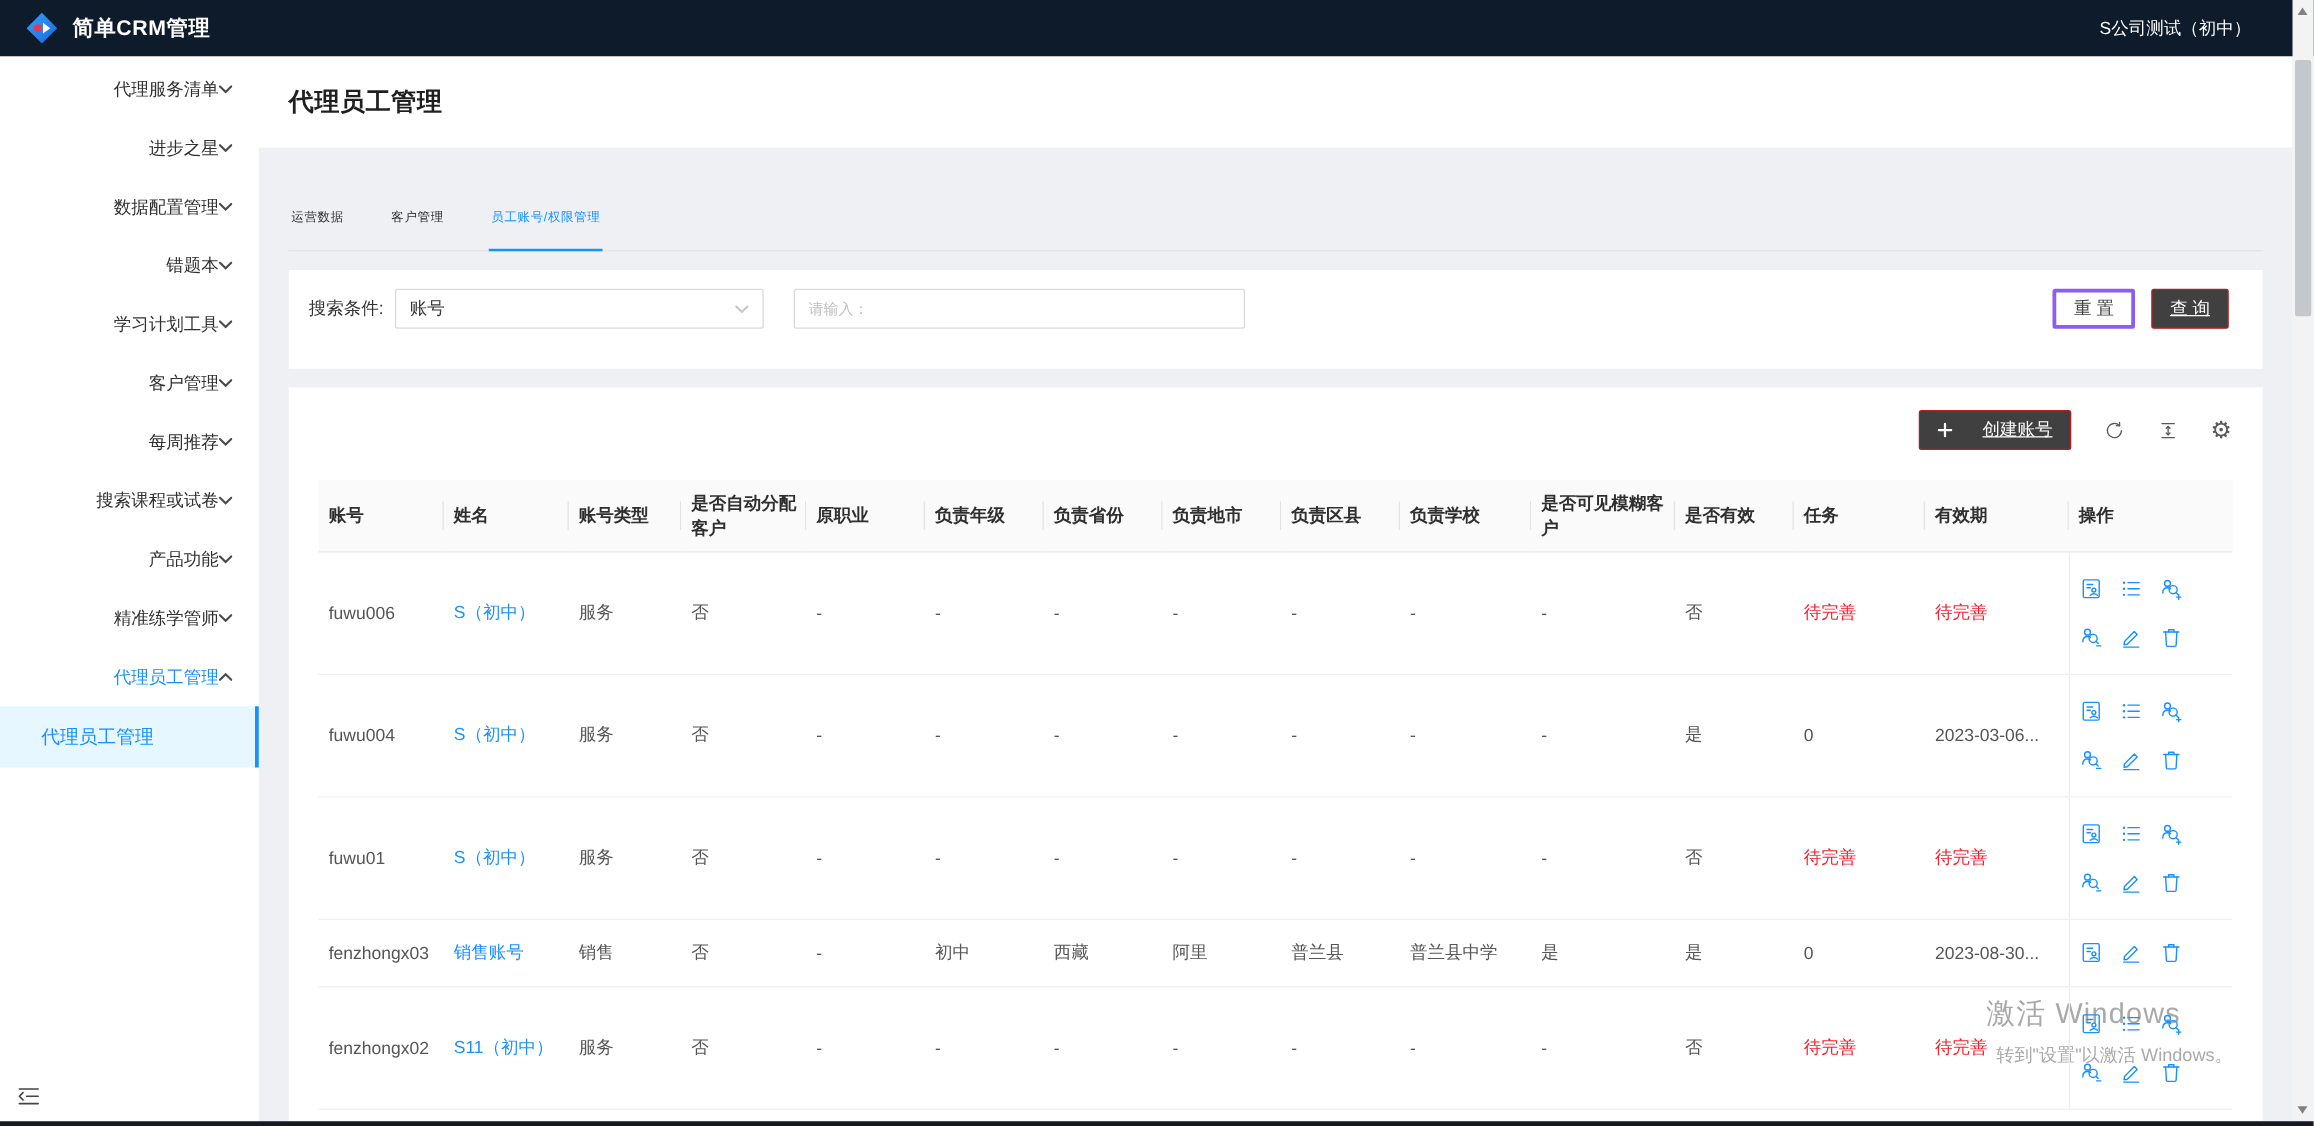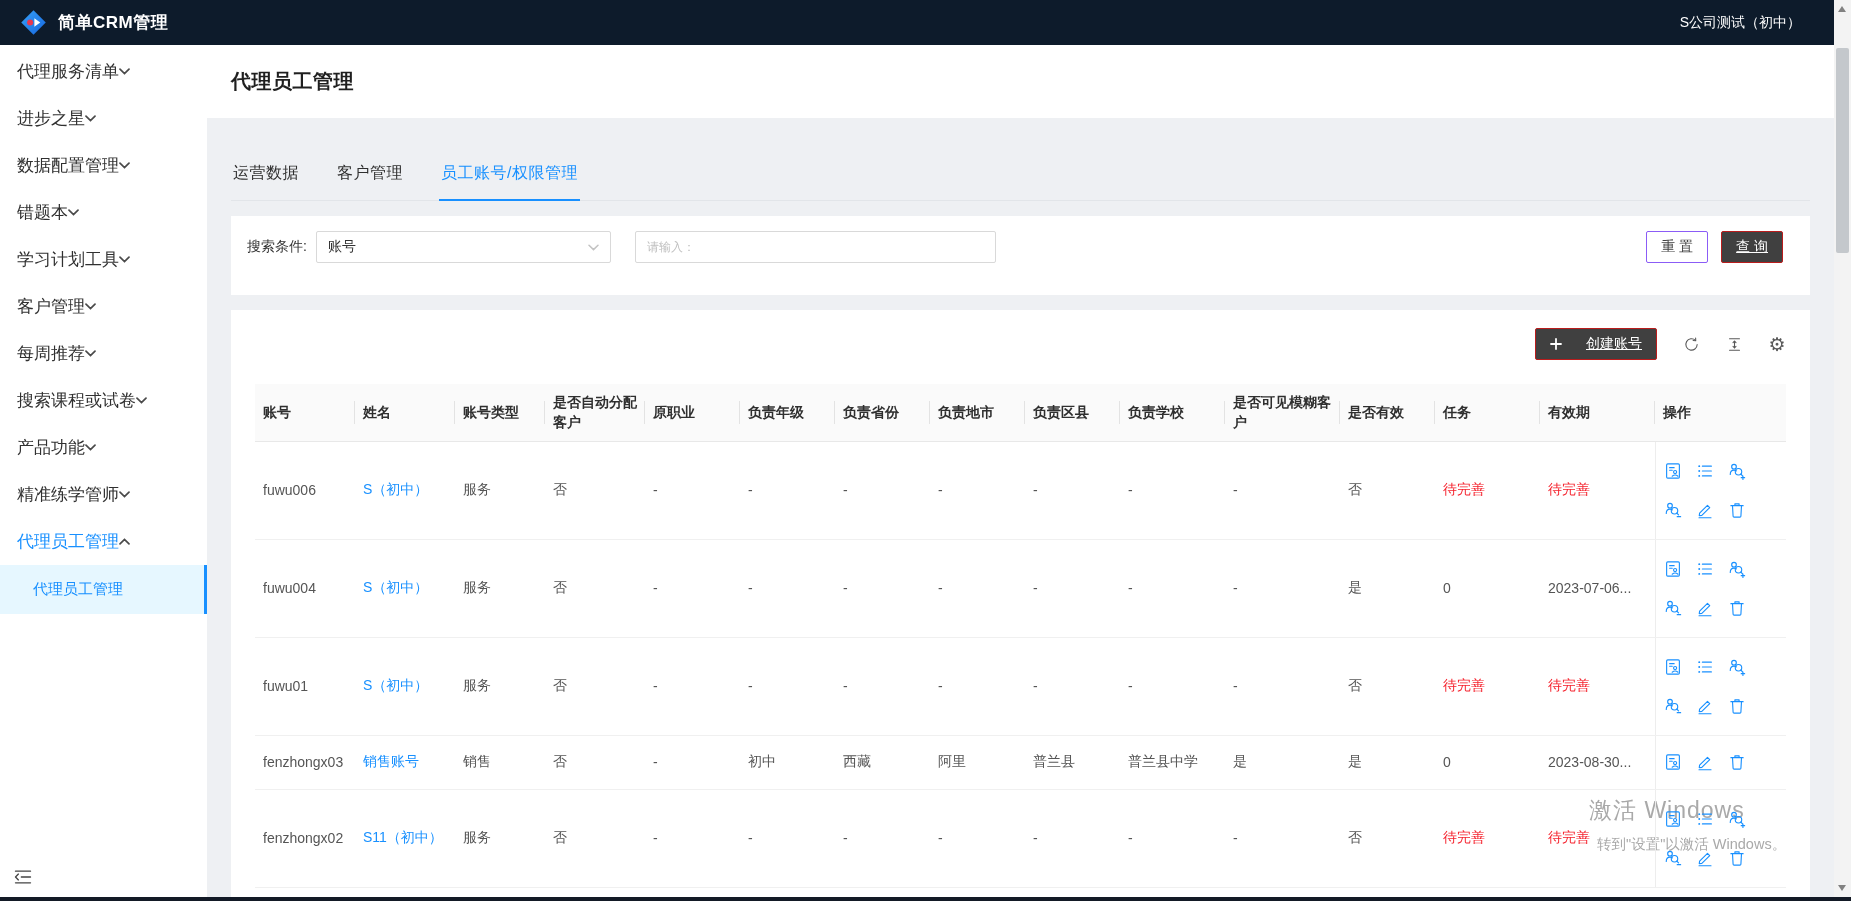--- a/index.html
+++ b/index.html
@@ -9,56 +9,56 @@
 
   
   .navbar { position:absolute; top:0; left:0; width:100%; height:45px; background:#0d1b2b;
             display:flex; align-items:center; padding:0 26px 0 20px; z-index:6; }
   .logo { width:27px; height:27px; display:block; }
   .nav-title { color:#fff; font-size:17px; font-weight:700; margin-left:11px; letter-spacing:.5px; }
   .nav-account { margin-left:auto; color:#fff; font-size:14px; margin-right:24px; }
 
   
   .sidebar { position:absolute; left:0; top:45px; width:207px; bottom:0; background:#fff; z-index:4; padding-top:3px; }
-  .menu-item { height:47px; display:flex; align-items:center; justify-content:flex-start;
-               padding:0 21px 0 17px; font-size:17px; color:#303030; cursor:pointer; }
+  .menu-item { height:47px; display:flex; align-items:center; justify-content:flex-end;
+               padding:0 21px 0 17px; font-size:14px; color:#303030; cursor:pointer; }
   .menu-item .chev { width:11px; height:7px; stroke:#4a4a4a; stroke-width:1.7; fill:none; stroke-linecap:round; flex:none; }
   .menu-item.expanded { color:#1890ff; }
   .menu-item.expanded .chev { transform:rotate(180deg); }
   .submenu-item { height:49px; display:flex; align-items:center; padding-left:33px; font-size:15px;
                   color:#1890ff; background:#e6f7ff; border-right:3px solid #1890ff; cursor:pointer; }
   .collapse-trigger { position:absolute; left:13px; bottom:12px; width:22px; height:22px; cursor:pointer; }
   .collapse-trigger svg { width:20px; height:20px; stroke:#444; stroke-width:1.6; fill:none; stroke-linecap:round; stroke-linejoin:round; }
 
   
   .content { position:absolute; left:207px; top:45px; right:17px; bottom:0; background:#eef0f3; }
   .page-header { height:73px; background:#fff; display:flex; align-items:center; padding-left:24px; }
   .page-title { font-size:20px; font-weight:700; color:#1f1f1f; letter-spacing:.5px; }
 
   .tabs-row { position:absolute; left:24px; right:24px; top:102px; height:54px;
               border-bottom:1px solid #e2e5e9; display:flex; gap:34px; }
-  .tab { position:relative; display:flex; align-items:center; font-size:16px; color:#2f2f2f;
+  .tab { position:relative; display:flex; align-items:center; font-size:10px; color:#2f2f2f;
          padding:0 2px; cursor:pointer; letter-spacing:.5px; }
   .tab.active { color:#1890ff; }
   .tab .ink { position:absolute; left:0; right:0; bottom:-1px; height:2px; background:#1890ff; }
 
   
   .search-card { position:absolute; left:24px; right:24px; top:171px; height:79px; background:#fff;
                  display:flex; align-items:center; padding:0 27px 17px 16px; }
   .search-label { font-size:14px; color:#333; flex:none; }
   .search-select { width:295px; height:32px; border:1px solid #d9d9d9; border-radius:2px; margin-left:9px;
                    display:flex; align-items:center; justify-content:space-between; padding:0 11px;
                    font-size:14px; color:#333; background:#fff; cursor:pointer; flex:none; }
   .search-select .caret { width:11px; height:7px; stroke:#c3c3c3; stroke-width:1.5; fill:none; stroke-linecap:round; }
   .search-input { width:361px; height:32px; border:1px solid #d9d9d9; border-radius:2px; margin-left:24px;
                   padding:0 11px; font-size:12px; color:#333; outline:none; flex:none; }
   .search-input::placeholder { color:#bfbfbf; }
   .btn { height:32px; border-radius:2px; font-size:14px; cursor:pointer;
          font-family:"Liberation Sans","DejaVu Sans",sans-serif; }
-  .btn-reset { margin-left:auto; padding:0 14px; background:#fff; border:1px solid #8b5cf6; color:#404040;text-align:right; }
+  .btn-reset { margin-left:auto; padding:0 14px; background:#fff; border:3px solid #8b5cf6; color:#404040;text-align:right; }
   .btn-primary { padding:0 14px; background:#404040; border:1px solid #b91c1c; color:#fff; margin-left:13px;text-decoration:underline; }
 
   
   .table-card { position:absolute; left:24px; right:24px; top:265px; height:587px; background:#fff;
                 padding:18px 24px 0; }
   .toolbar { display:flex; justify-content:flex-end; align-items:center; height:32px; margin-bottom:24px; }
   .btn-create { display:flex; align-items:center; gap:24px; }
   .btn-create svg { width:12px; height:12px; stroke:#fff; stroke-width:1.8; stroke-linecap:round; }
   .tool-icon { margin-left:25px; width:18px; height:18px; cursor:pointer; display:flex; align-items:center; justify-content:center; }
   .tool-icon svg { width:17px; height:17px; stroke:#595959; stroke-width:1.5; fill:none; stroke-linecap:round; stroke-linejoin:round; }
@@ -362,21 +362,21 @@
           <td>否</td>
           <td>-</td>
           <td>-</td>
           <td>-</td>
           <td>-</td>
           <td>-</td>
           <td>-</td>
           <td>-</td>
           <td>是</td>
           <td>0</td>
-          <td>2023-07-06...</td>
+          <td>2023-03-06...</td>
           <td class="ops">
             <div class="ops-grid">
               <div class="ops-line">
                 <svg class="i" viewBox="0 0 24 24">
                     <rect x="3.5" y="2.5" width="17" height="19" rx="1.5"></rect>
                     <line x1="7.5" y1="7.5" x2="13.5" y2="7.5"></line>
                     <line x1="7.5" y1="11" x2="11" y2="11"></line>
                     <circle cx="14.8" cy="13.4" r="2.1"></circle>
                     <path d="M10.9 19 Q14.8 15.6 18.7 19"></path>
                   </svg>

